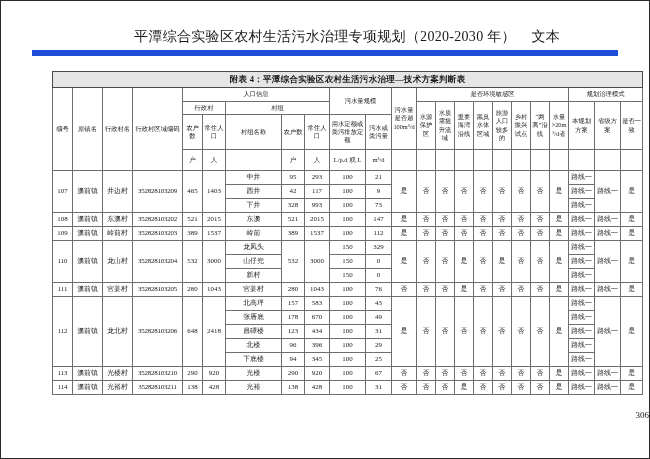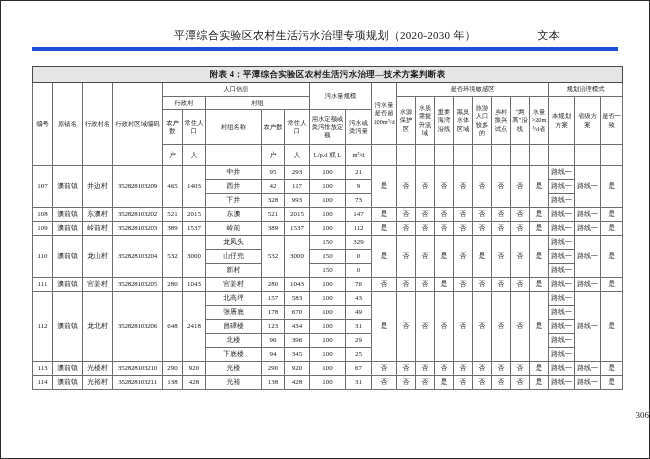--- a/index.html
+++ b/index.html
@@ -1,22 +1,22 @@
 <!DOCTYPE html>
 <html><head>
 <meta charset="utf-8">
 <style>
   html,body{margin:0;padding:0;background:#fff;}
   .page{width:650px;height:459px;background:#fff;border:1px solid #2a2a2a;box-sizing:border-box;
         font-family:"Liberation Serif","DejaVu Serif",serif;color:#1a1a1a;position:relative;overflow:hidden;}
   .content{width:586px;margin:0 auto;}
-  .doc-header{padding-top:27px;padding-bottom:4px;border-bottom:4px solid #1d4ed8;position:relative;
-              text-align:center;font-size:11px;letter-spacing:.3px;}
+  .doc-header{padding-top:27px;padding-bottom:4px;border-bottom:6px solid #1d4ed8;position:relative;
+              text-align:center;font-size:14px;letter-spacing:.3px;}
   .doc-header .right{position:absolute;right:58px;bottom:4px;}
-  table{border-collapse:collapse;table-layout:fixed;width:586px;margin-top:15px;border:1.5px solid #3a3a3a;}
+  table{border-collapse:collapse;table-layout:fixed;width:586px;margin-top:15px;border:1.5px solid #3a3a3a;margin-left:20px;}
   td{border:1px solid #6e6e6e;text-align:center;vertical-align:middle;padding:0 1px;font-size:7px;
      line-height:1.25;overflow:hidden;word-break:break-all;}
   tr.title-row td{background:#e5e5e5;font-weight:bold;font-size:8.5px;height:15px;border-color:#4a4a4a;letter-spacing:.3px;}
   tr.hdr td{font-size:6.3px;line-height:1.3;}
   tr.hdr-a td{height:13px;}
   tr.hdr-b td{height:12px;}
   tr.hdr-c td{height:34px;}
   tr.hdr-u td{height:20px;font-size:6.5px;}
   tr.data td{height:13px;font-size:6.9px;}
   td.code{font-size:6.4px;letter-spacing:-0.2px;}

